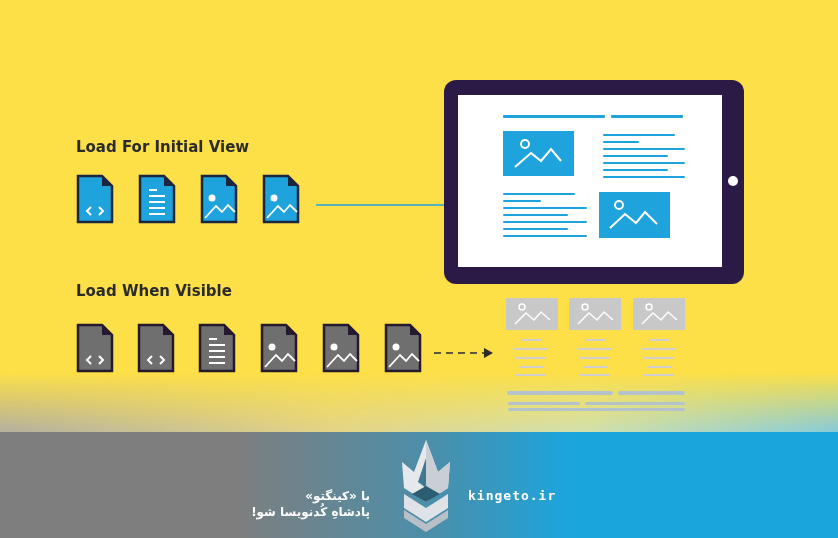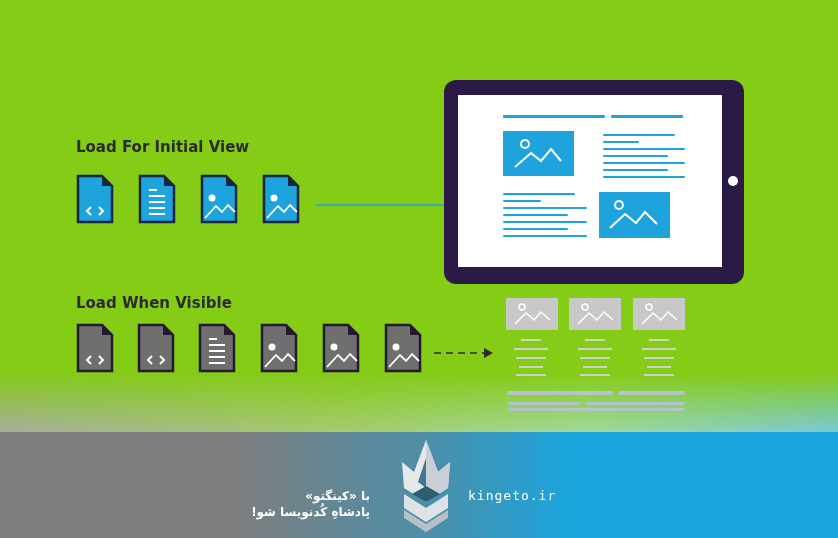--- a/index.html
+++ b/index.html
@@ -1,37 +1,37 @@
 <!DOCTYPE html>
 <html><head>
 <meta charset="utf-8">
 <style>
   * { margin:0; padding:0; box-sizing:border-box; }
   html, body { width:838px; height:538px; overflow:hidden; background:#fff; }
   body { position:relative; font-family:"DejaVu Sans", sans-serif; }
-  .canvas { position:absolute; left:0; top:0; width:838px; height:538px; background:#84cc16; }
+  .canvas { position:absolute; left:0; top:0; width:838px; height:538px; background:#fde047; }
   .fade { position:absolute; left:0; top:372px; width:838px; height:60px;
     background:linear-gradient(90deg, rgba(170,170,170,0.9) 0%, rgba(200,200,200,0.5) 40%, rgba(180,225,245,0.6) 70%, rgba(120,200,235,0.9) 100%);
     -webkit-mask-image:linear-gradient(180deg, transparent 0%, #000 100%);
     mask-image:linear-gradient(180deg, transparent 0%, #000 100%); }
   .heading { position:absolute; left:76px; font-weight:bold; font-size:15px; color:#2b2b2b; }
   .icon { position:absolute; width:38px; height:50px; }
   .arrow { position:absolute; }
   .tablet { position:absolute; left:444px; top:80px; width:300px; height:204px; background:#2b1a45; border-radius:12px; }
   .screen { position:absolute; left:14px; top:15px; width:264px; height:172px; background:#fff; }
   .home-btn { position:absolute; left:284px; top:96px; width:10px; height:10px; border-radius:50%; background:#fff; }
   .bar { position:absolute; height:3px; background:#1ea3dc; border-radius:1px; }
   .img-box { position:absolute; background:#1ea3dc; }
   .gray-img { position:absolute; width:52px; height:32px; background:#c8c8c8; }
   .gbar { position:absolute; height:2px; background:#d0d0d0; }
   .gbar-thick { position:absolute; height:4px; background:#b4c2cc; border-radius:2px; }
   .banner { position:absolute; left:0; top:432px; width:838px; height:106px;
     background:linear-gradient(90deg, #7e7e7e 0%, #7e7e7e 28%, #4a8fab 52%, #1ba5dd 68%, #1ba5dd 100%); }
   .fa-text { position:absolute; color:#fff; font-size:12px; font-weight:bold; text-align:right; direction:rtl; line-height:16px; }
-  .site-text { position:absolute; color:#fff; font-family:"DejaVu Sans Mono", monospace; font-weight:normal; font-size:13px; letter-spacing:1px; line-height:18px; }
+  .site-text { position:absolute; color:#fff; font-family:"DejaVu Sans Mono", monospace; font-weight:bold; font-size:13px; letter-spacing:1px; line-height:18px; }
 </style>
 </head>
 <body>
 
 <div class="canvas">
 
   <div class="heading" style="top:138px;">Load For Initial View</div>
 
   <svg class="icon" style="left:76px;top:174px;" viewBox="0 0 38 50">
     <path d="M2 2 H26 L36 12 V48 H2 Z" fill="#1ea3dc" stroke="#1c2540" stroke-width="2.5"></path>
@@ -89,21 +89,21 @@
       <div class="img-box" style="left:141px;top:97px;width:71px;height:46px;">
         <svg width="71" height="46" viewBox="0 0 71 46">
           <circle cx="20" cy="13" r="4" stroke="#fff" stroke-width="2" fill="none"></circle>
           <path d="M11 36 L26 22 L37 31 L46 20 L58 32" stroke="#fff" stroke-width="2" fill="none"></path>
         </svg>
       </div>
     </div>
     <div class="home-btn"></div>
   </div>
 
-  <div class="heading" style="top:294px;">Load When Visible</div>
+  <div class="heading" style="top:282px;">Load When Visible</div>
 
   <svg class="icon" style="left:76px;top:323px;" viewBox="0 0 38 50">
     <path d="M2 2 H26 L36 12 V48 H2 Z" fill="#6f6f6f" stroke="#24192f" stroke-width="2.5"></path>
     <path d="M26 2 V12 H36" fill="#24192f"></path>
     <path d="M15 33 l-4 4 l4 4 M23 33 l4 4 l-4 4" stroke="#fff" stroke-width="2" fill="none"></path>
   </svg>
   <svg class="icon" style="left:137px;top:323px;" viewBox="0 0 38 50">
     <path d="M2 2 H26 L36 12 V48 H2 Z" fill="#6f6f6f" stroke="#24192f" stroke-width="2.5"></path>
     <path d="M26 2 V12 H36" fill="#24192f"></path>
     <path d="M15 33 l-4 4 l4 4 M23 33 l4 4 l-4 4" stroke="#fff" stroke-width="2" fill="none"></path>

